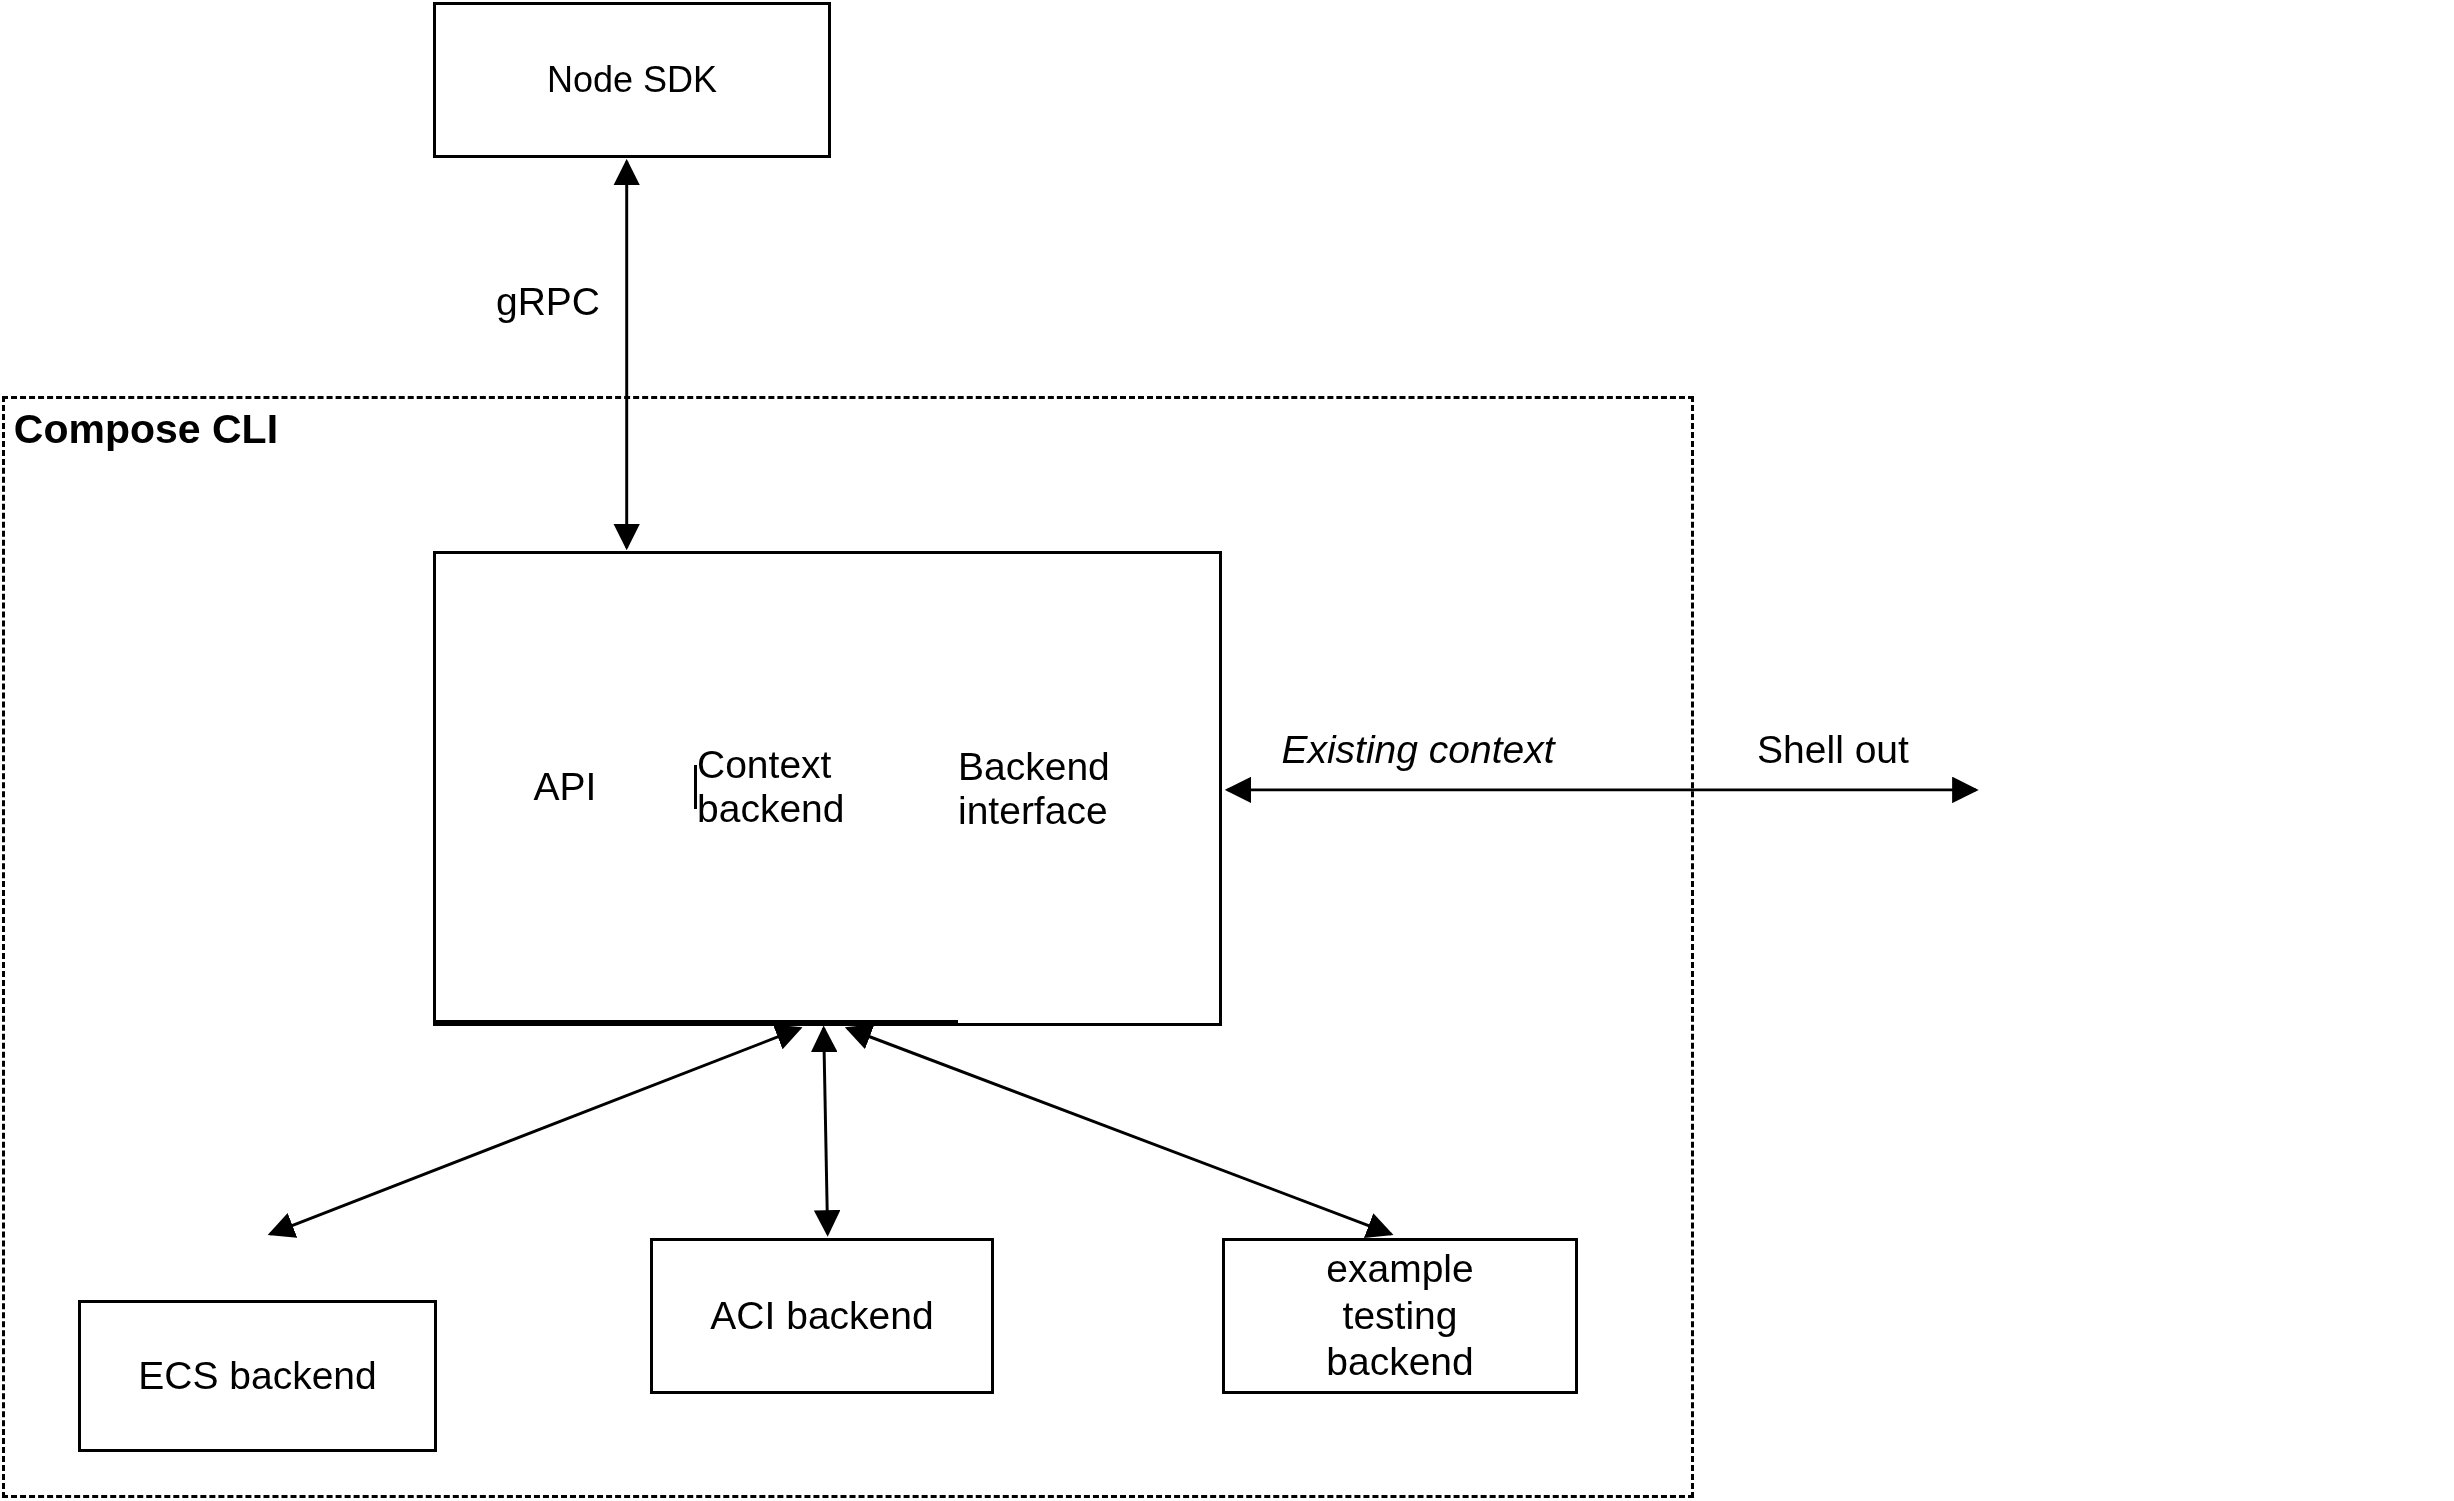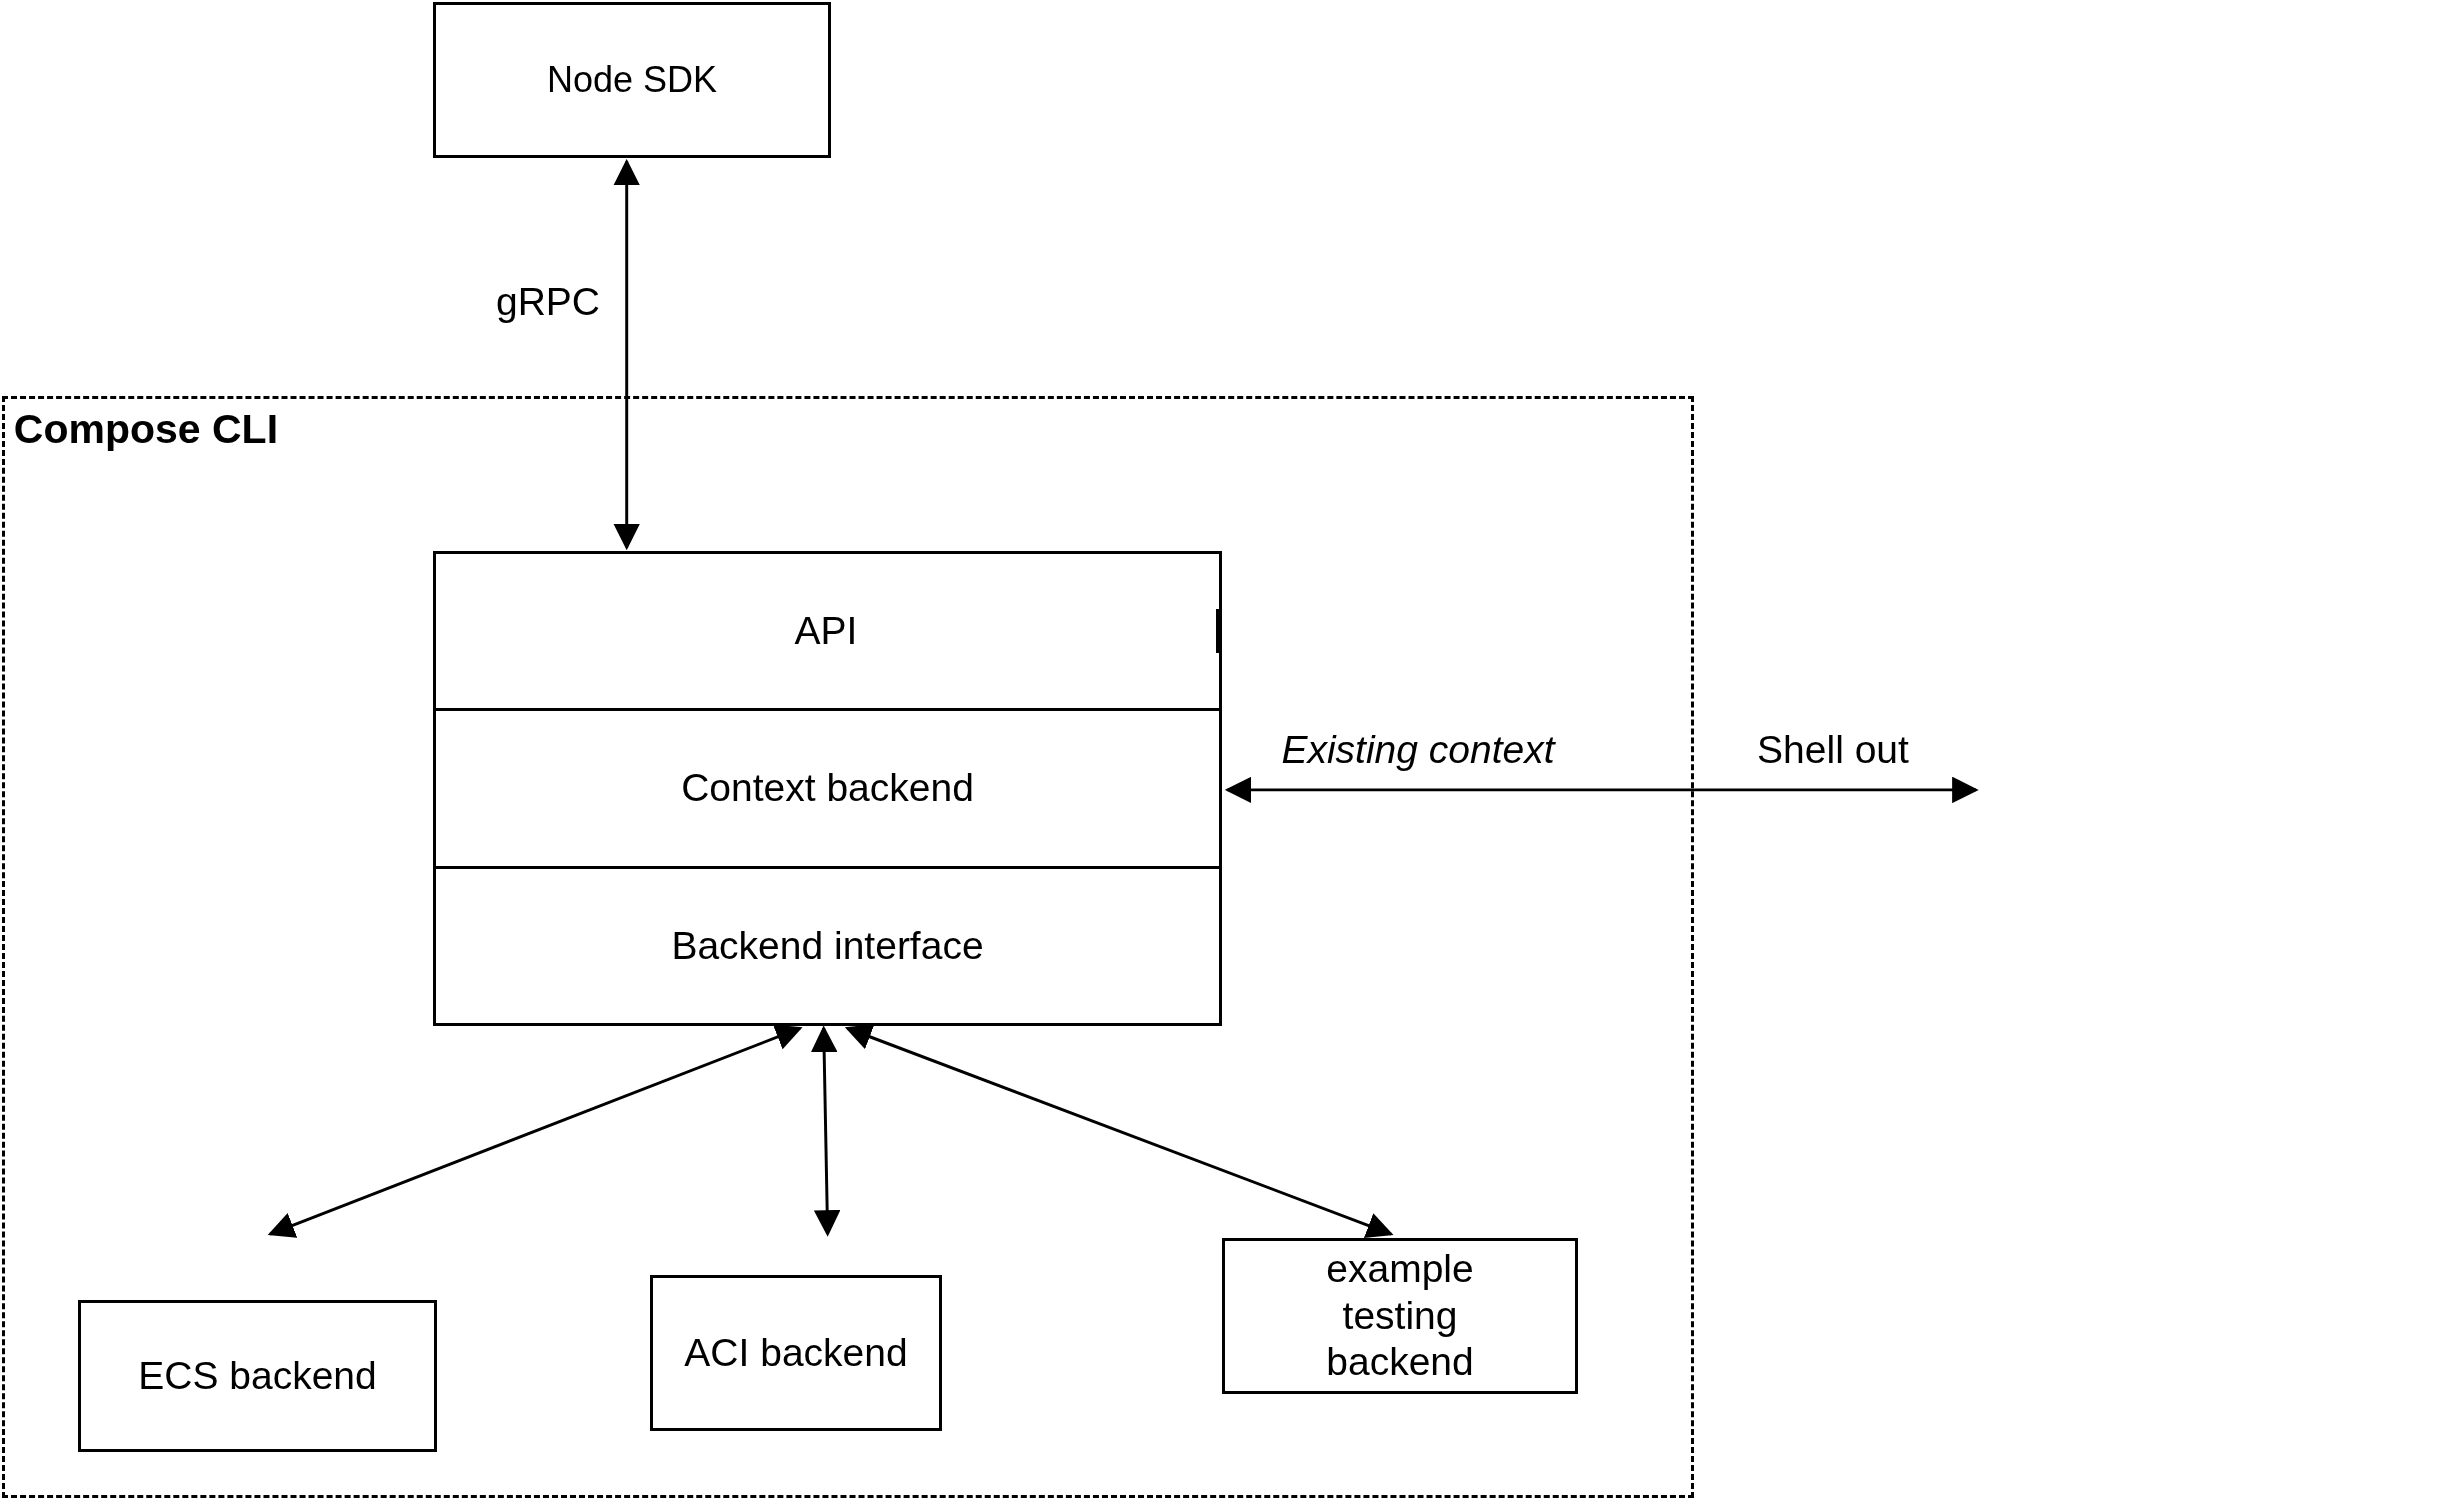--- a/index.html
+++ b/index.html
@@ -34,21 +34,21 @@
     text-align: center;
     font-size: 39px;
     line-height: 1.2;
     box-sizing: border-box;
   }
   .bold { font-weight: normal; font-size: 36px; }
 
   .node-sdk      { left: 433px;  top: 2px;    width: 398px; height: 156px; }
   .existing-cli  { left: 1980px; top: 674px;  width: 473px; height: 234px; }
   .ecs-backend   { left: 78px;   top: 1300px; width: 359px; height: 152px; align-items: center; }
-  .aci-backend   { left: 650px;  top: 1238px; width: 292px; height: 156px; margin-top: 37px; }
+  .aci-backend   { left: 650px;  top: 1238px; width: 344px; height: 156px; }
   .example-backend { left: 1222px; top: 1238px; width: 356px; height: 156px; padding: 0 46px; }
 
   .compose-container {
     position: absolute;
     left: 2px;
     top: 396px;
     width: 1692px;
     height: 1102px;
     border: 3px dashed #000000;
     box-sizing: border-box;
@@ -64,21 +64,21 @@
 
   .stack {
     position: absolute;
     left: 433px;
     top: 551px;
     width: 789px;
     height: 475px;
     border: 3px solid #000000;
     background: #ffffff;
     display: flex;
-    flex-direction: column;
+    flex-direction: row;
     box-sizing: border-box;
   }
   .stack-row {
     flex: 1;
     display: flex;
     align-items: center;
     justify-content: center;
     font-size: 39px;
     box-sizing: border-box;
   }

